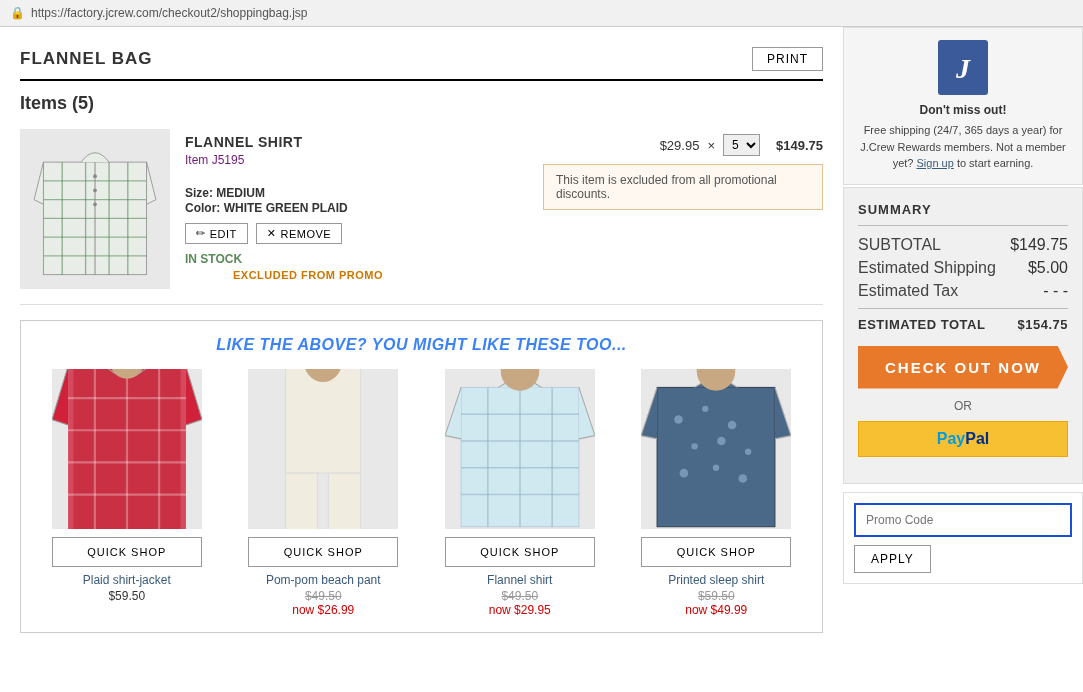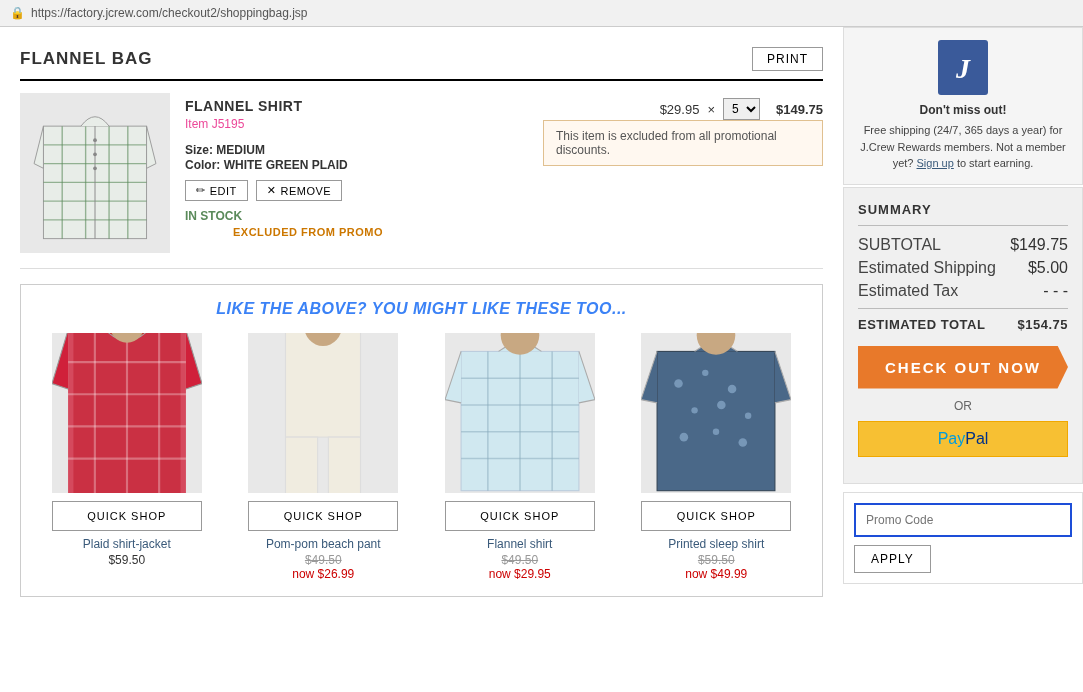--- a/index.html
+++ b/index.html
@@ -91,23 +91,23 @@
     }
     
     .product-name {
       font-weight: bold;
       font-size: 14px;
       letter-spacing: 0.5px;
       margin-bottom: 3px;
     }
     
     .product-item-num {
-      color: #ec4899;
-      font-size: 12px;
-      margin-bottom: 12px;
+      color: #701a75;
+      font-size: 12px;
+      margin-bottom: 19px;
     }
     
     .product-size {
       font-size: 12px;
       margin-bottom: 1px;
     }
     
     .product-size span { font-weight: bold; }
     
     .product-color {
@@ -175,20 +175,21 @@
       font-size: 12px;
       color: #555;
       max-width: 280px;
       margin-left: 10px;
     }
     
     .product-row-right {
       display: flex;
       flex-direction: column;
       align-items: flex-end;
+      gap: 8px;
       padding-top: 5px;
     }
     
     
     .recommendations {
       border: 1px solid #ccc;
       padding: 15px;
       margin-top: 10px;
     }
     
@@ -428,20 +429,21 @@
 
 <div class="page-layout">
 
   <div class="main-content">
 
     <div class="shopping-bag-header">
       <span class="shopping-bag-title">FLANNEL BAG</span>
       <button class="print-btn">PRINT</button>
     </div>
 
+    <div class="items-count">Items (5)</div>
 
     <div class="product-row">
 
       <div class="product-image-placeholder">
 
         <svg viewBox="0 0 130 160" xmlns="http://www.w3.org/2000/svg">
 
           <rect x="10" y="30" width="110" height="120" fill="#e8ede8" stroke="#999" stroke-width="1"></rect>
 
           <line x1="10" y1="50" x2="120" y2="50" stroke="#5a8a5a" stroke-width="1.5" opacity="0.6"></line>
@@ -672,21 +674,21 @@
       <div class="summary-total-row">
         <span>ESTIMATED TOTAL</span>
         <span>$154.75</span>
       </div>
       
       <button class="checkout-btn">CHECK OUT NOW</button>
       
       <div class="or-text">OR</div>
       
       <button class="paypal-btn">
-        <span style="font-size:16px; font-weight:normal;">
+        <span style="font-size:16px; font-weight:bold;">
           <span style="color:#009cde;">Pay</span><span style="color:#003087;">Pal</span>
         </span>
       </button>
     </div>
 
     <div class="promo-section">
       <div class="promo-input-area">
         <input class="promo-input" type="text" placeholder="Promo Code" style="">
         <button class="promo-apply-btn">APPLY</button>
       </div>

